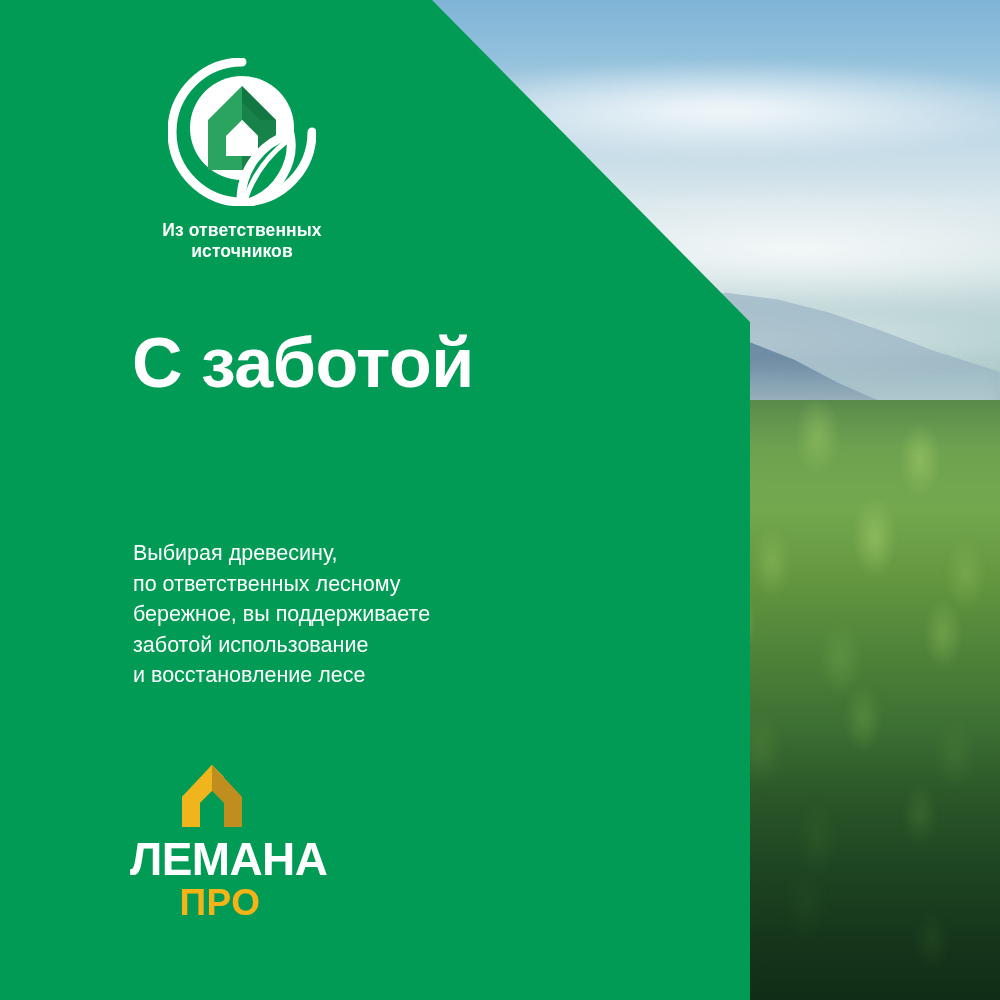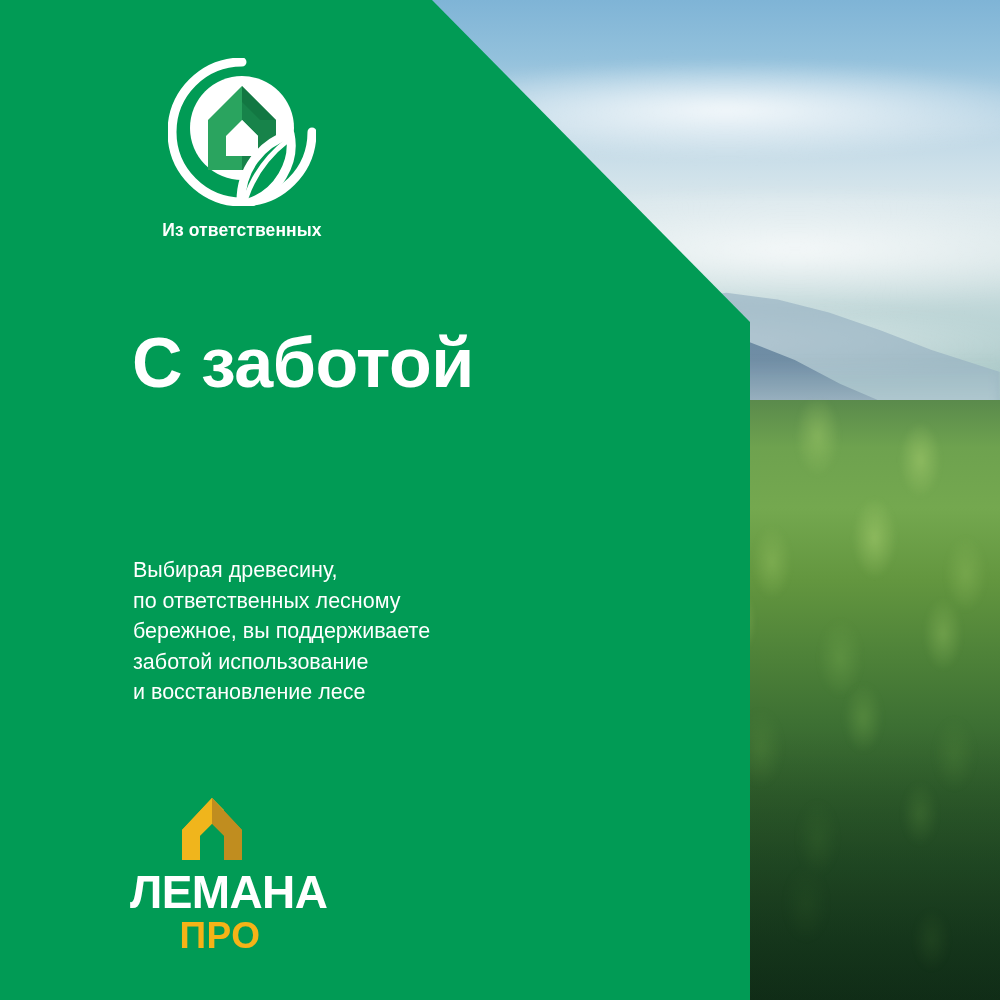--- a/index.html
+++ b/index.html
@@ -209,34 +209,34 @@
     font-weight: bold;
     line-height: 1.07;
     letter-spacing: -0.5px;
   }
   .headline span { display: block; }
 
   
   .body-copy {
     position: absolute;
     left: 133px;
-    top: 555px;
+    top: 538px;
     width: 420px;
     color: #ffffff;
     font-size: 21.5px;
     line-height: 1.42;
     font-weight: normal;
   }
   .body-copy span { display: block; white-space: nowrap; }
 
   
   .brand {
     position: absolute;
     left: 134px;
-    top: 796px;
+    top: 763px;
     width: 230px;
   }
   .brand-house {
     display: block;
     margin: 0 0 8px 44px;
     width: 68px;
     height: 66px;
   }
   .brand-word {
     font-size: 46px;
@@ -304,20 +304,21 @@
       <path d="M74 62 L58 78 L58 98 L90 98 L90 78 Z" fill="#ffffff"></path>
 
       <path d="M74 62 L90 78 L90 98 L74 98 Z" fill="#ffffff"></path>
 
       <path d="M73 143 C73 112 92 86 122 76 C128 104 110 136 80 145 C77 145 74 144 73 143 Z" fill="#019B55" stroke="#ffffff" stroke-width="9" stroke-linejoin="round"></path>
 
       <path d="M78 140 C86 116 102 96 120 82" fill="none" stroke="#ffffff" stroke-width="5" stroke-linecap="round"></path>
     </svg>
     <div class="badge-caption">
       <div>Из ответственных</div>
+      <div>источников</div>
     </div>
   </div>
 
   <div class="headline">
     <span>С заботой</span>
   </div>
 
   <div class="body-copy">
     <span>Выбирая древесину,</span>
     <span>по ответственных лесному</span>

